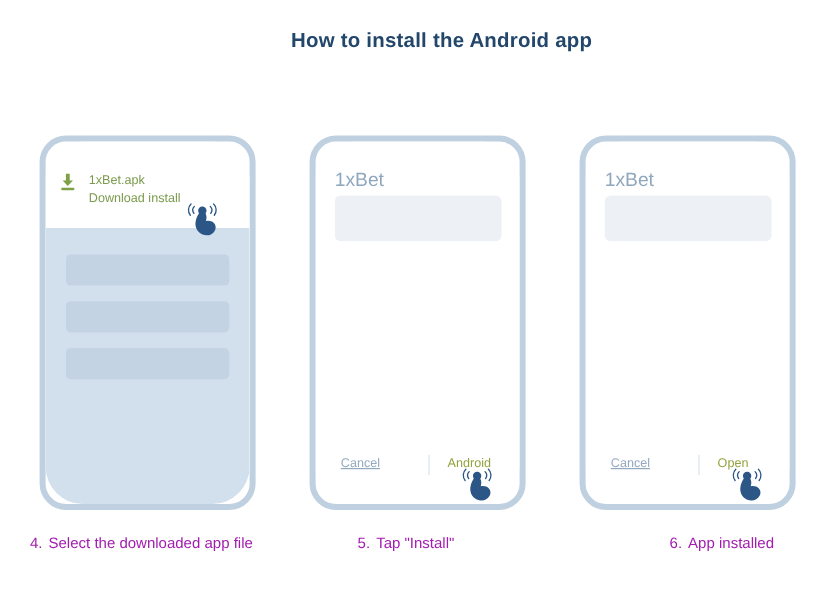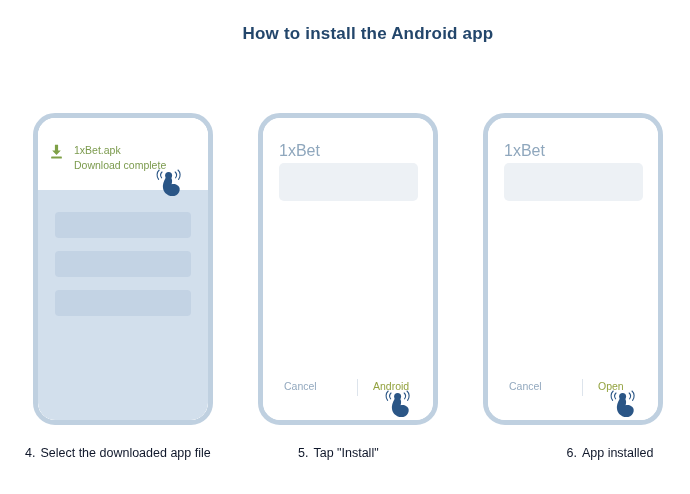--- a/index.html
+++ b/index.html
@@ -40,21 +40,21 @@
     background: #ffffff;
     overflow: hidden;
   }
   .phone-1 { left: 33px; }
   .phone-2 { left: 258px; }
   .phone-3 { left: 483px; }
 
   .screen {
     position: absolute;
     inset: 0;
-    border-radius: 17px;
+    border-radius: 31px;
     overflow: hidden;
     background: #ffffff;
   }
 
   
   .notif-bar {
     position: absolute;
     top: 0;
     left: 0;
     right: 0;
@@ -123,20 +123,21 @@
     height: 18px;
   }
   .btn {
     position: absolute;
     font-size: 10.5px;
     top: 0;
   }
   .btn-cancel {
     left: 21px;
     color: #93a9bf;
+    text-decoration: underline;
   }
   .btn-divider {
     position: absolute;
     left: 94px;
     top: -1px;
     width: 1px;
     height: 17px;
     background: #dde4ec;
   }
   .btn-action {
@@ -152,46 +153,46 @@
     pointer-events: none;
   }
   .tap-1 { left: 152px; top: 166px; }
   .tap-2 { left: 381px; top: 387px; }
   .tap-3 { left: 606px; top: 387px; }
 
   
   .caption {
     position: absolute;
     font-size: 12.5px;
-    color: #0f172a;
+    color: #a21caf;
     line-height: 19px;
   }
   .cap-1 { left: 25px;  top: 444px; width: 200px; }
   .cap-2 { left: 258px; top: 444px; width: 190px; text-align: left; }
-  .cap-3 { left: 495px; top: 444px; width: 190px; text-align: center; }
+  .cap-3 { left: 455px; top: 444px; width: 190px; text-align: right; }
   .cap-2 .inner { padding-left: 40px; }
   .cap-3 .inner { padding-left: 40px; }
   .cap-num { margin-right: 5px; }
 </style>
 </head>
 <body>
 
 <div class="page-title">How to install the Android app</div>
 
 <div class="phone phone-1">
   <div class="screen">
 
     <div class="notif-bar">
       <svg class="dl-icon" viewBox="0 0 16 17">
         <path d="M6.3 0.8 h3.4 v6.0 h2.9 L8 11.6 L3.4 6.8 h2.9 z" fill="#7ea046"></path>
         <rect x="2.3" y="13.2" width="11.4" height="2.3" rx="0.6" fill="#7ea046"></rect>
       </svg>
       <div class="notif-text">
         <span>1xBet.apk</span>
-        <span class="line2">Download complete</span>
+        <span class="line2">Download install</span>
       </div>
     </div>
 
     <div class="body-1">
       <div class="row-bar b1"></div>
       <div class="row-bar b2"></div>
       <div class="row-bar b3"></div>
     </div>
 
   </div>

